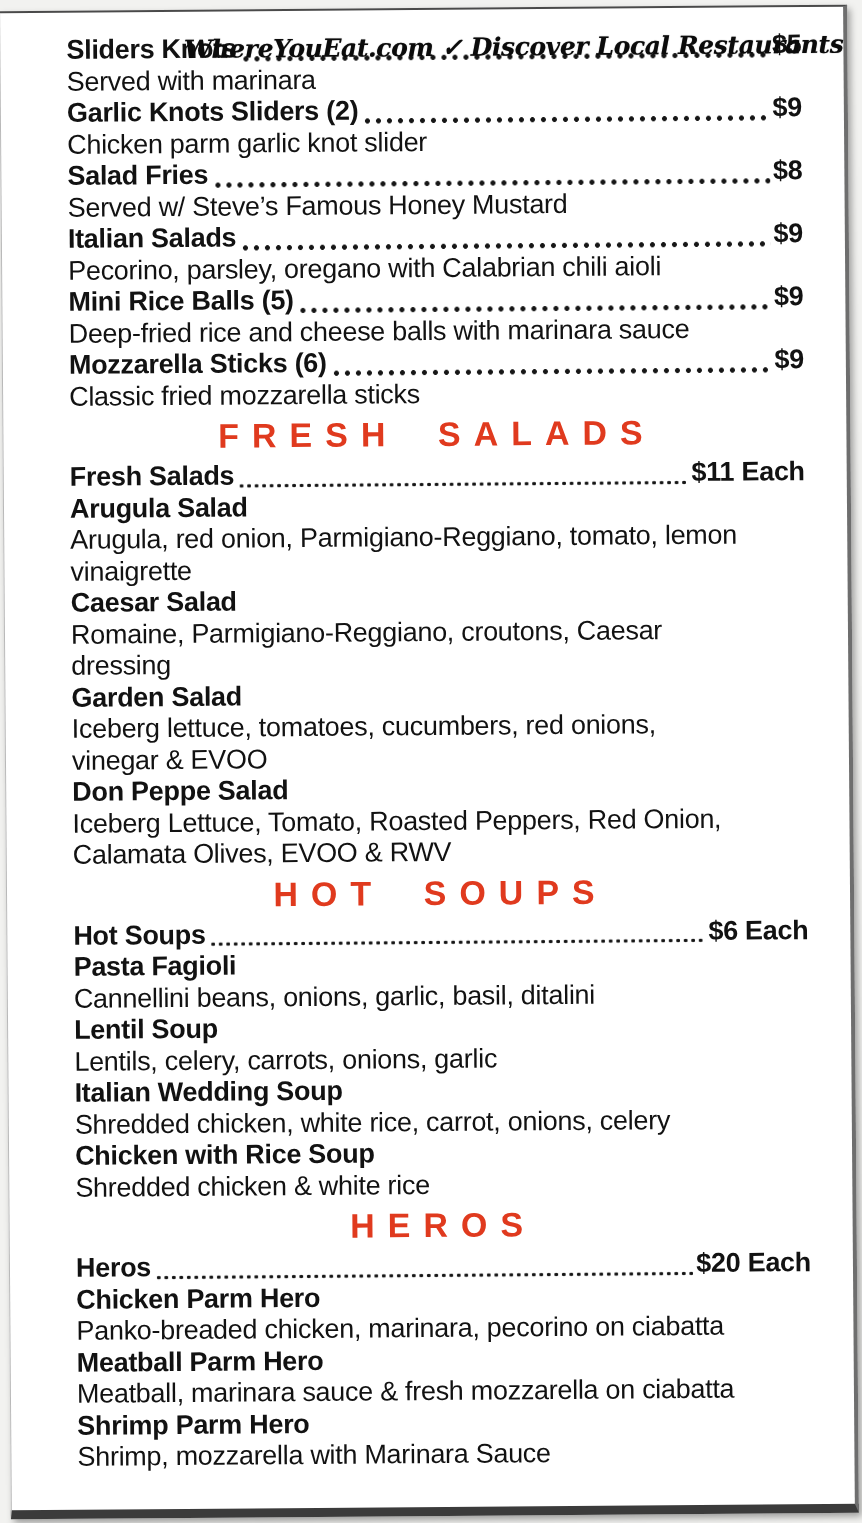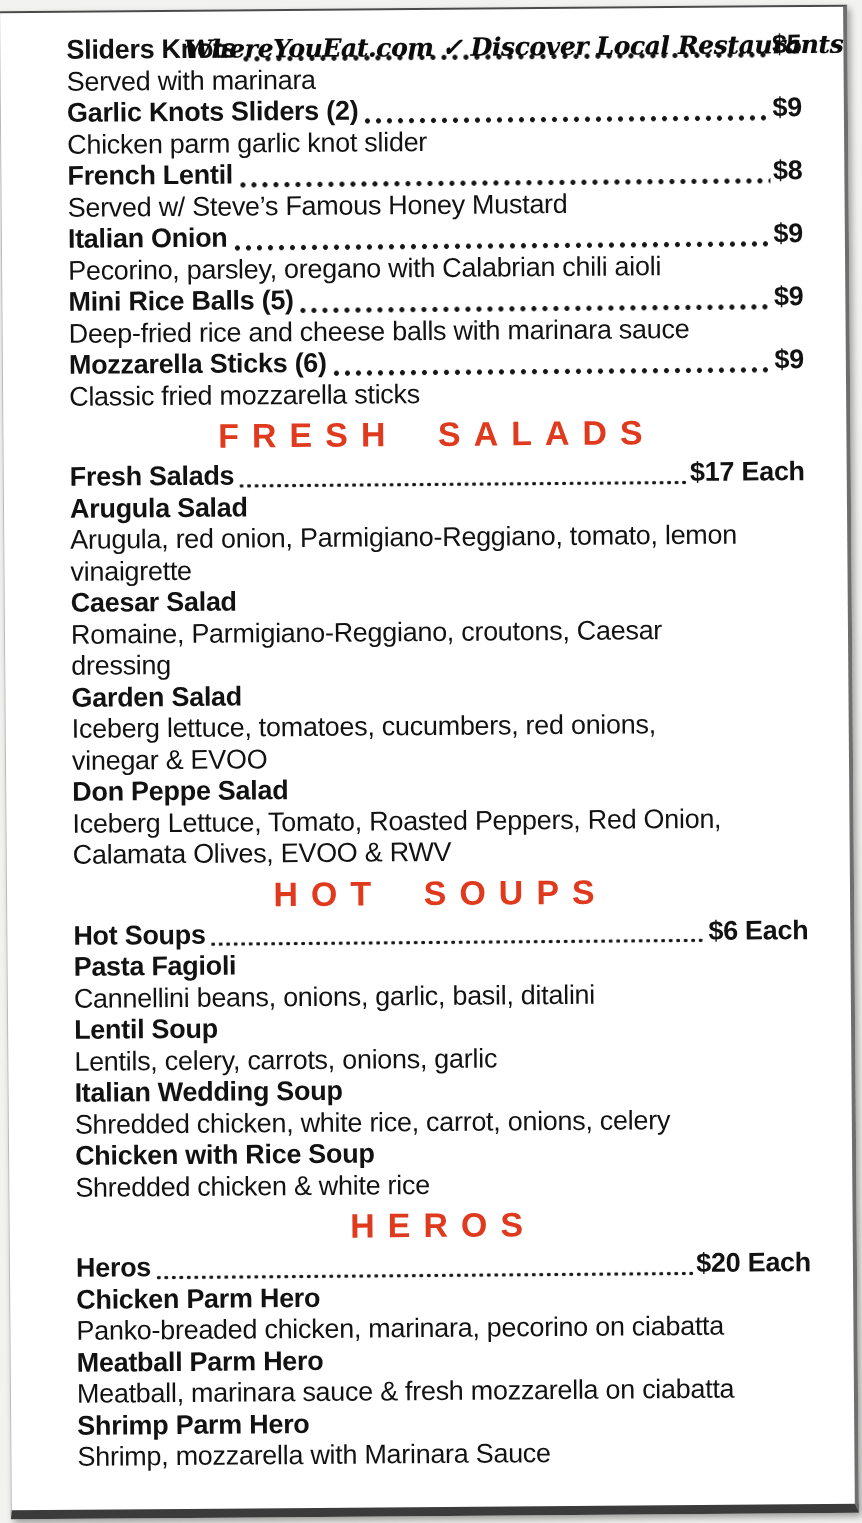--- a/index.html
+++ b/index.html
@@ -73,30 +73,30 @@
         <div class="row">
           <span class="name">Garlic Knots Sliders (2)</span>
           <span class="leader"></span>
           <span class="price">$9</span>
         </div>
         <div class="desc">Chicken parm garlic knot slider</div>
       </div>
 
       <div>
         <div class="row">
-          <span class="name">French Lentil</span>
+          <span class="name">Salad Fries</span>
           <span class="leader"></span>
           <span class="price">$8</span>
         </div>
         <div class="desc">Served w/ Steve’s Famous Honey Mustard</div>
       </div>
 
       <div>
         <div class="row">
-          <span class="name">Italian Onion</span>
+          <span class="name">Italian Salads</span>
           <span class="leader"></span>
           <span class="price">$9</span>
         </div>
         <div class="desc">Pecorino, parsley, oregano with Calabrian chili aioli</div>
       </div>
 
       <div>
         <div class="row">
           <span class="name">Mini Rice Balls (5)</span>
           <span class="leader"></span>
@@ -114,21 +114,21 @@
         <div class="desc">Classic fried mozzarella sticks</div>
       </div>
 
     </div>
 
     <div>
       <div class="section-title" style="color:#e03a1e">FRESH SALADS</div>
       <div class="row">
         <span class="name">Fresh Salads</span>
         <span class="leader small"></span>
-        <span class="price">$17 Each</span>
+        <span class="price">$11 Each</span>
       </div>
 
       <div>
         <div class="name">Arugula Salad</div>
         <div class="desc">Arugula, red onion, Parmigiano-Reggiano, tomato, lemon
 vinaigrette</div>
       </div>
       <div>
         <div class="name">Caesar Salad</div>
         <div class="desc">Romaine, Parmigiano-Reggiano, croutons, Caesar

